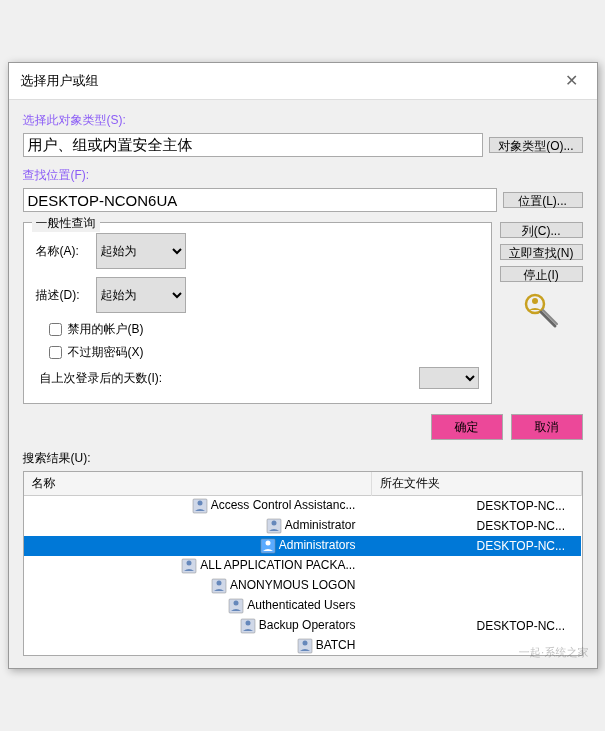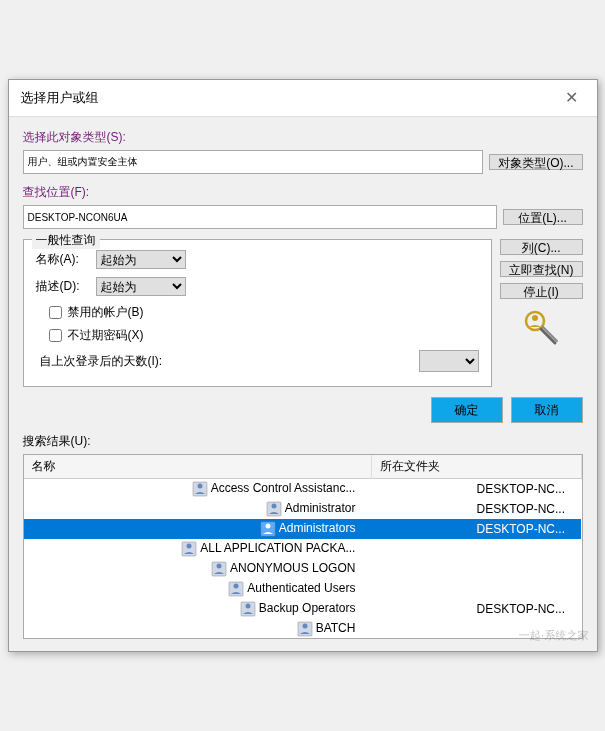--- a/index.html
+++ b/index.html
@@ -41,30 +41,30 @@
       background: none;
       border: none;
       padding: 2px 6px;
       line-height: 1;
     }
     .content {
       padding: 12px 14px;
     }
     .section-label {
       font-size: 12px;
-      color: #701a75;
+      color: #8b5cf6;
       margin-bottom: 4px;
     }
     .text-input {
       width: 100%;
       height: 24px;
       border: 1px solid #aaa;
       background: #fff;
       padding: 2px 4px;
-      font-size: 10px;
+      font-size: 15px;
       font-family: inherit;
     }
     .input-row {
       display: flex;
       align-items: center;
       gap: 6px;
       margin-bottom: 10px;
     }
     .input-row .text-input { flex: 1; }
     .btn {
@@ -100,21 +100,21 @@
       margin-bottom: 8px;
     }
     .form-label {
       width: 60px;
       font-size: 12px;
       color: #000;
       flex-shrink: 0;
     }
     .form-select {
       width: 90px;
-      height: 19px;
+      height: 36px;
       border: 1px solid #aaa;
       background: #e0e0e0;
       font-size: 12px;
       font-family: inherit;
       cursor: pointer;
     }
     .checkbox-row {
       display: flex;
       align-items: center;
       margin-bottom: 6px;
@@ -164,21 +164,21 @@
     .action-row {
       display: flex;
       justify-content: flex-end;
       align-items: center;
       margin-bottom: 10px;
       gap: 8px;
     }
     .btn-primary {
       height: 26px;
       min-width: 72px;
-      background: #0ea5e9;
+      background: #ec4899;
       border: 1px solid #aaa;
       cursor: pointer;
       font-size: 12px;
       font-family: inherit;
       padding: 0 10px;
     }
     .search-results-label {
       font-size: 12px;
       margin-bottom: 4px;
       color: #000;

